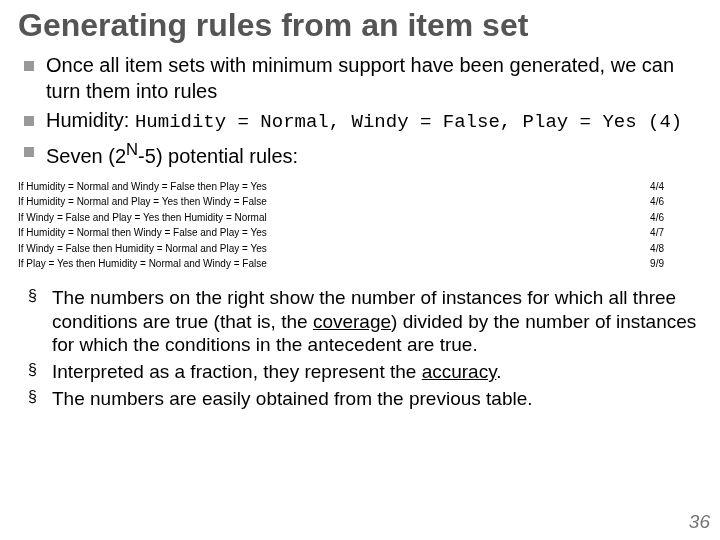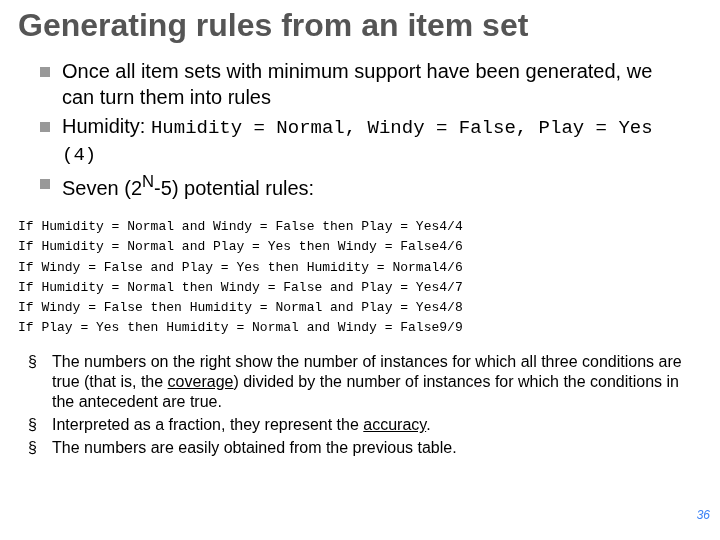--- a/index.html
+++ b/index.html
@@ -1,28 +1,28 @@
 <!DOCTYPE html>
 <html><head>
 <meta charset="utf-8">
 <style>
   html,body{margin:0;padding:0;background:#fff;font-family:Arial,Helvetica,sans-serif;color:#000}
   .slide{width:720px;height:540px;box-sizing:border-box;padding:8px 18px 8px 18px;position:relative}
   .title{font-size:32px;font-weight:bold;color:#555;margin:0 0 10px 0;line-height:1.1}
-  ul.top{list-style:none;margin:16px;padding:0}
+  ul.top{list-style:none;margin:0;padding:0}
   ul.top>li{position:relative;padding-left:28px;font-size:20px;line-height:1.28;margin-bottom:4px}
   ul.top>li::before{content:"";position:absolute;left:6px;top:8px;width:10px;height:10px;background:#999}
   .mono{font-family:"Courier New",monospace;font-size:19px}
   .rules{margin:10px 0 14px 0}
-  .rule-row{display:flex;font-family:Liberation Mono, monospace;font-size:13px;line-height:1.55;padding-right:38px}
+  .rule-row{display:flex;justify-content:space-between;font-family:Liberation Sans, sans-serif;font-size:10px;line-height:1.55;padding-right:38px}
   ul.notes{list-style:none;margin:8px 0 0 0;padding:0}
-  ul.notes>li{position:relative;padding-left:34px;font-size:16px;line-height:1.25;margin-bottom:3px}
+  ul.notes>li{position:relative;padding-left:34px;font-size:19px;line-height:1.25;margin-bottom:3px}
   ul.notes>li::before{content:"\00a7";position:absolute;left:10px;top:0;font-size:16px}
   .u{text-decoration:underline}
-  .page-num{position:absolute;right:10px;bottom:18px;font-size:12px;color:#3b82f6;font-style:italic}
+  .page-num{position:absolute;right:10px;bottom:7px;font-size:19px;color:#737373;font-style:italic}
 </style>
 </head>
 <body>
 <div class="slide">
 
 <h1 class="title">Generating rules from an item set</h1>
 
 <ul class="top">
   <li>Once all item sets with minimum support have been generated, we can turn them into rules</li>
   <li>

